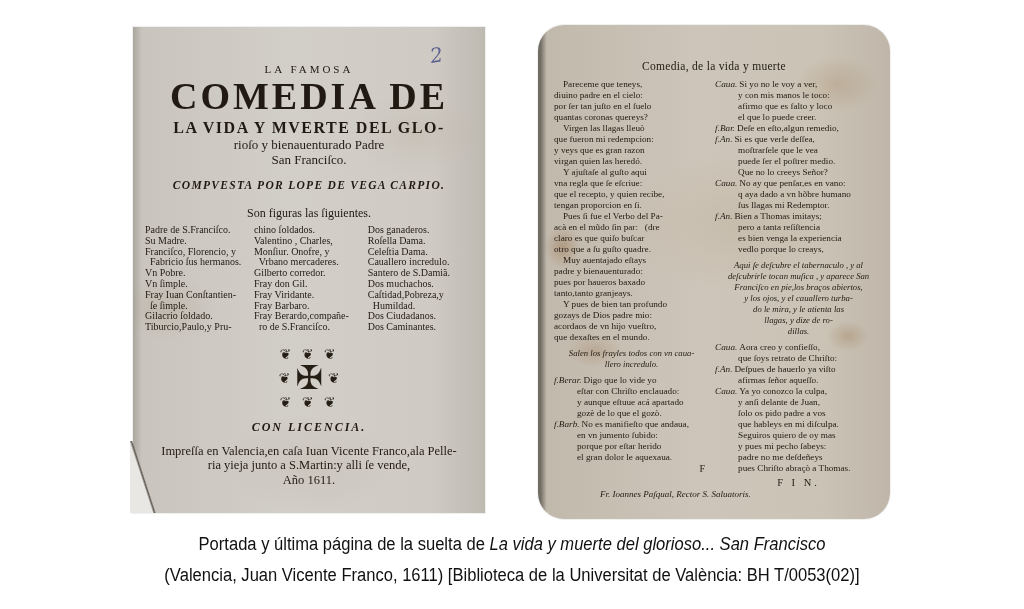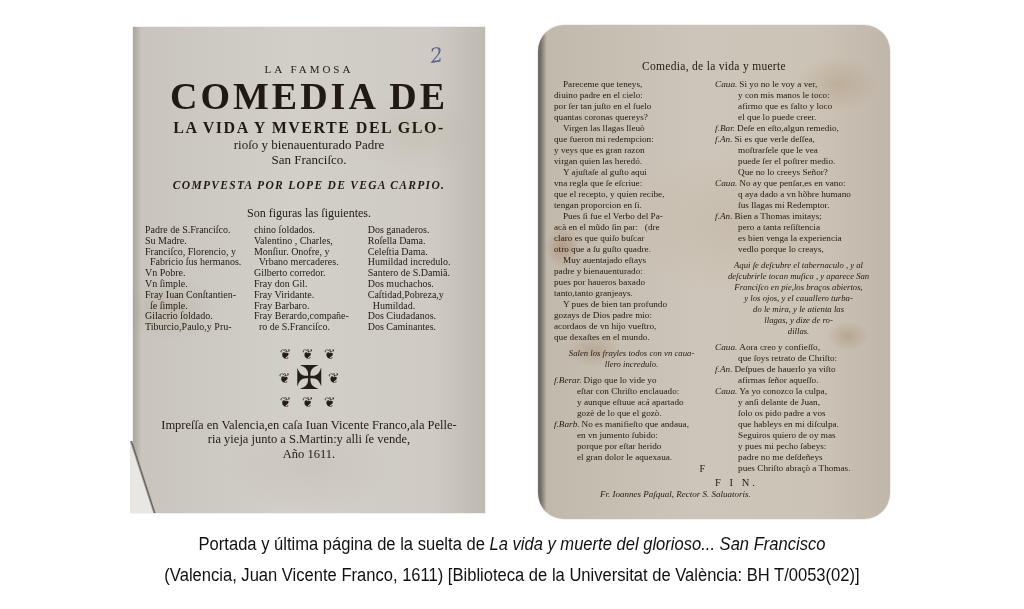--- a/index.html
+++ b/index.html
@@ -63,21 +63,21 @@
   .columns{display:flex;padding:7px 8px 0 16px;}
   .vcol{width:158px;}
   .vcol.right{width:170px;margin-left:6px;}
   .vl{font-size:9.2px;line-height:11px;white-space:pre;}
   .vl .spk{font-style:italic;margin-right:2px;}
   .vl.i1{padding-left:9px;}
   .vl.i2{padding-left:23px;}
   .vl.st{font-style:italic;text-align:center;font-size:8.7px;padding-left:0;white-space:normal;}
   .vl.gap{height:5px;}
   .vl.sig{text-align:right;padding-right:4px;font-size:10px;}
-  .vl.fin{letter-spacing:3px;font-size:10.5px;padding-top:3px;}
+  .vl.fin{text-align:center;letter-spacing:3px;font-size:10.5px;padding-top:3px;}
   .colophon{font-style:italic;font-size:9px;text-align:left;padding-left:62px;margin-top:1px;}
 
   
   #caption{position:absolute;left:0;top:529px;width:1024px;text-align:center;
     font-family:"Liberation Sans",sans-serif;font-size:18px;line-height:31px;color:#111;
     transform:scaleX(.92);}
   #caption .it{font-style:italic;}
 </style>
 </head>
 <body>
@@ -119,40 +119,41 @@
           <div class="cast-item">Fray Viridante.</div>
           <div class="cast-item">Fray Barbaro.</div>
           <div class="cast-item">Fray Berardo,compañe-</div>
           <div class="cast-item">  ro de S.Franciſco.</div>
         </div>
       <div class="cast-col">
 
       <div class="cast-item">Dos ganaderos.</div>
           <div class="cast-item">Roſella Dama.</div>
           <div class="cast-item">Celeſtia Dama.</div>
-          <div class="cast-item">Humildad incredulo.</div>
+          <div class="cast-item">Cauallero incredulo.</div>
           <div class="cast-item">Santero de S.Damiã.</div>
           <div class="cast-item">Dos muchachos.</div>
           <div class="cast-item">Caſtidad,Pobreza,y</div>
           <div class="cast-item">  Humildad.</div>
           <div class="cast-item">Dos Ciudadanos.</div>
           <div class="cast-item">Dos Caminantes.</div>
         </div>
     </div>
 
     <div class="ornament">
       <div class="orn-band">❦ ❦ ❦</div>
       <div class="orn-mid">
         <span class="orn-side">❦</span>
         <span class="orn-cross">✠</span>
         <span class="orn-side">❦</span>
       </div>
       <div class="orn-band">❦ ❦ ❦</div>
     </div>
 
+    <div class="licencia">CON LICENCIA.</div>
     <div class="imprint">
       <div>Impreſſa en Valencia,en caſa Iuan Vicente Franco,ala Pelle-</div>
       <div>ria yieja junto a S.Martin:y alli ſe vende,</div>
       <div>Año 1611.</div>
     </div>
   </div>
 
   <div id="right-page" class="page">
     <div class="rp-header">Comedia, de la vida y muerte</div>
     <div class="columns">

